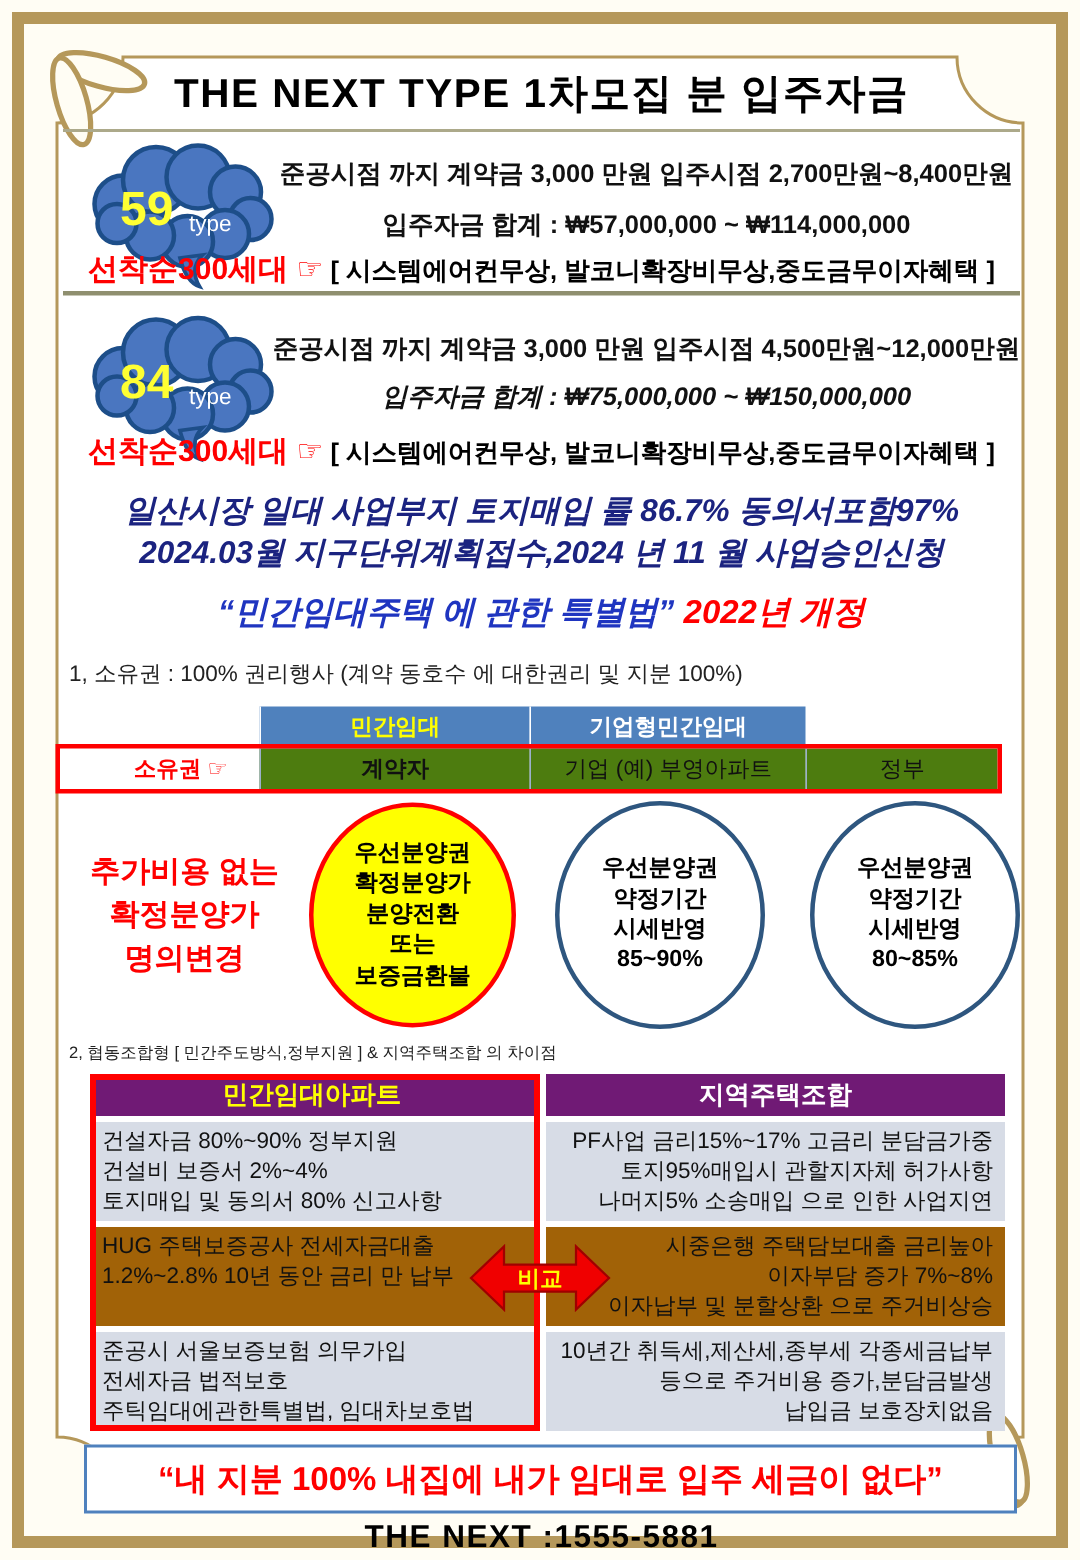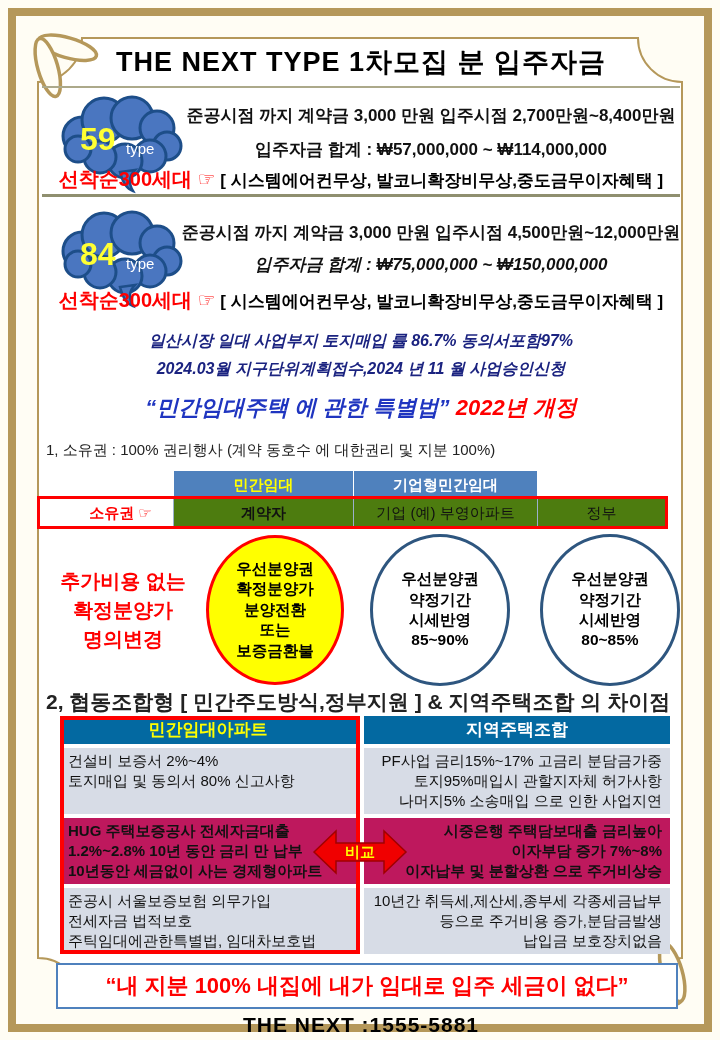--- a/index.html
+++ b/index.html
@@ -22,21 +22,21 @@
   .cloud{position:absolute;left:14px;top:4px;}
   .sec84 .cloud{top:10px;}
   .tline{position:absolute;left:140px;right:0;text-align:center;font-size:17px;font-weight:bold;white-space:nowrap;}
   .sec59 .l1{top:16px;}  .sec59 .l2{top:50px;}
   .sec84 .l1{top:24px;}  .sec84 .l2{top:56px;font-style:italic;}
   .promo{position:absolute;left:0;right:0;text-align:center;white-space:nowrap;}
   .sec59 .promo{top:78px;} .sec84 .promo{top:90px;}
   .promo .lead{color:#f00;font-size:20px;font-weight:bold;}
   .promo .rest{color:#000;font-size:17px;font-weight:bold;}
 
-  .notice{margin-top:14px;text-align:center;color:#1b2380;font-size:16px;font-weight:bold;font-style:italic;line-height:28px;white-space:nowrap;}
+  .notice{margin-top:14px;text-align:center;color:#1b2380;font-size:21px;font-weight:bold;font-style:italic;line-height:28px;white-space:nowrap;}
   .law{margin-top:10px;text-align:center;font-size:22px;font-weight:bold;font-style:italic;line-height:30px;white-space:nowrap;}
   .law .law-main{color:#1f35c0;}
   .law .law-year{color:#f00;}
 
   .sec-heading{margin-top:16px;font-size:15px;line-height:22px;padding-left:6px;color:#222;}
 
   .t1{margin-top:10px;width:625px;}
   .t1head,.t1row{display:grid;grid-template-columns:133px 180px 184px 128px;}
   .t1head .cell{background:#4f81bd;color:#fff;font-weight:bold;font-size:15px;line-height:28px;height:28px;text-align:center;border-left:1px solid #fff;}
   .t1head .cell.blank{background:transparent;border:none;}
@@ -46,29 +46,29 @@
   .t1row .cell.lbl{background:#fff;color:#f00;font-weight:bold;border-left:none;padding-left:28px;}
   .t1row .cell.strong{font-weight:bold;}
 
   .circles{margin-top:10px;height:148px;display:flex;align-items:center;}
   .side-note{width:150px;margin-left:8px;text-align:center;color:#f00;font-size:20px;font-weight:bold;line-height:1.45;}
   .circle{border-radius:50%;display:flex;flex-direction:column;justify-content:center;text-align:center;font-size:15.5px;font-weight:600;line-height:1.32;color:#000;}
   .circle.yellow{width:132px;height:144px;background:#ffff00;border:3px solid #f00;margin-left:8px;}
   .circle.plain{width:134px;height:146px;background:#fff;border:3px solid #2e567f;}
   .circle.c2{margin-left:26px;} .circle.c3{margin-left:30px;}
 
-  .h2{margin-top:6px;font-size:21px;line-height:24px;padding-left:6px;font-weight:bold;}
+  .h2{margin-top:6px;font-size:11px;line-height:24px;padding-left:6px;}
 
   .t2{position:relative;margin-top:2px;margin-left:20px;width:610px;}
   .t2grid{display:grid;grid-template-columns:296px 306px;column-gap:8px;row-gap:4px;}
-  .t2 .hcell{background:#0369a1;color:#fff;font-weight:bold;font-size:17px;line-height:28px;height:28px;text-align:center;}
+  .t2 .hcell{background:#701a75;color:#fff;font-weight:bold;font-size:17px;line-height:28px;height:28px;text-align:center;}
   .t2 .hcell.ylw{color:#ffff00;}
   .t2 .bcell{font-size:15px;line-height:20px;padding:3px 8px;}
   .t2 .bcell.dark{background:#d7dce6;}
-  .t2 .bcell.lite{background:#be185d;font-weight:bold;}
+  .t2 .bcell.lite{background:#a16207;}
   .t2 .left-col{text-align:left;}
   .t2 .right-col{text-align:right;}
   .t2 .bcell span{display:block;white-space:nowrap;}
   .red-outline{position:absolute;left:0;top:0;width:300px;height:100%;border:4px solid #f00;box-sizing:border-box;pointer-events:none;z-index:2;}
   .cmp-arrow{position:absolute;left:252px;top:106px;z-index:3;}
 
   .quote-box{margin:9px 4px 0 16px;border:2px solid #4f81bd;background:#fff;text-align:center;padding:6px 0;}
   .quote-box .q{color:#f00;font-size:22px;font-weight:bold;white-space:nowrap;}
   .phone{margin-top:4px;text-align:center;font-size:21px;font-weight:600;letter-spacing:1px;line-height:24px;color:#000;}
 </style>
@@ -199,33 +199,33 @@
   </div>
 
   <div class="sec-heading h2">2, 협동조합형 [ 민간주도방식,정부지원 ]  &amp; 지역주택조합 의 차이점</div>
 
   <div class="t2">
     <div class="t2grid">
       <div class="hcell ylw">민간임대아파트</div>
       <div class="hcell">지역주택조합</div>
 
       <div class="bcell dark left-col">
+        <span>건설자금 80%~90% 정부지원</span>
         <span>건설비 보증서 2%~4%</span>
         <span>토지매입 및 동의서 80%  신고사항</span>
       </div>
       <div class="bcell dark right-col">
         <span>PF사업 금리15%~17% 고금리 분담금가중</span>
         <span>토지95%매입시 관할지자체 허가사항</span>
         <span>나머지5% 소송매입 으로 인한 사업지연</span>
       </div>
 
       <div class="bcell lite left-col">
         <span>HUG 주택보증공사  전세자금대출</span>
         <span>1.2%~2.8% 10년 동안 금리 만 납부</span>
-        <span>10년동안 세금없이 사는 경제형아파트</span>
       </div>
       <div class="bcell lite right-col">
         <span>시중은행 주택담보대출 금리높아</span>
         <span>이자부담 증가 7%~8%</span>
         <span>이자납부 및 분할상환 으로 주거비상승</span>
       </div>
 
       <div class="bcell dark left-col">
         <span>준공시  서울보증보험 의무가입</span>
         <span>전세자금  법적보호</span>

